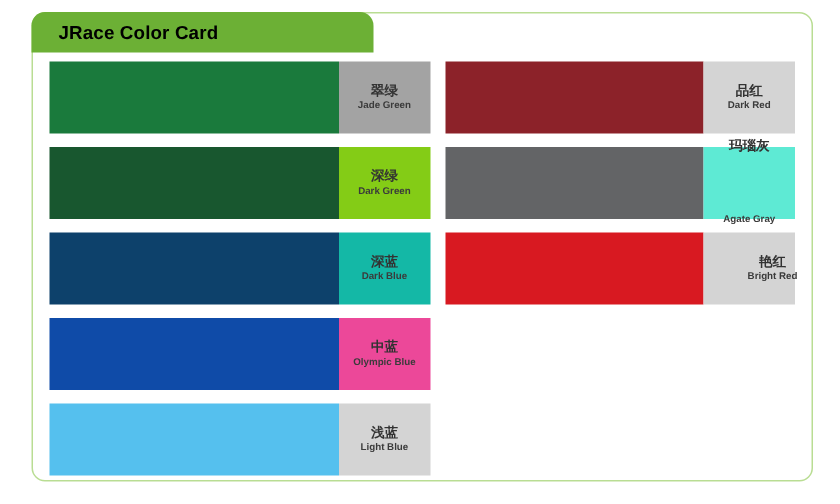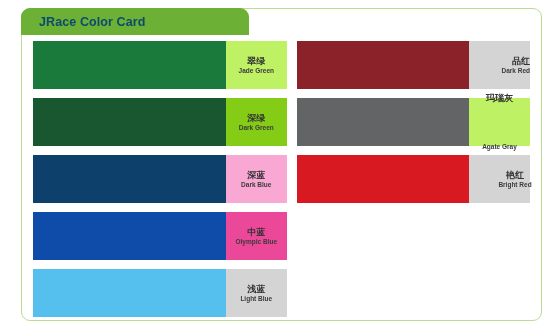--- a/index.html
+++ b/index.html
@@ -40,21 +40,21 @@
     height: 27px;
     background: #6cb035;
     border-top-left-radius: 9px;
     border-top-right-radius: 9px;
     display: flex;
     align-items: center;
   }
 
   .tab-title {
     margin-left: 18px;
-    color: #0c4a6e;
+    color: #000000;
     font-size: 12.5px;
     font-weight: bold;
     letter-spacing: 0.1px;
     white-space: nowrap;
   }
 
   
   .content {
     position: absolute;
     left: 21px;
@@ -123,35 +123,35 @@
   <div class="panel"></div>
 
   <div class="tab">
     <span class="tab-title">JRace Color Card</span>
   </div>
 
   <div class="content">
     <div class="column column-left">
         <div class="color-row">
           <div class="swatch" style="background: rgb(26, 122, 60);"></div>
-          <div class="label-box" style="background: #bef264;">
+          <div class="label-box" style="background: #a3a3a3;">
             <span class="label-cn">翠绿</span>
             <span class="label-en">Jade Green</span>
           </div>
         </div>
         <div class="color-row">
           <div class="swatch" style="background: rgb(24, 87, 47);"></div>
           <div class="label-box" style="background: #84cc16;">
             <span class="label-cn">深绿</span>
             <span class="label-en">Dark Green</span>
           </div>
         </div>
         <div class="color-row">
           <div class="swatch" style="background: rgb(13, 65, 107);"></div>
-          <div class="label-box" style="background: #f9a8d4; text-align: right;">
+          <div class="label-box" style="background: #14b8a6; text-align: right;">
             <span class="label-cn">深蓝</span>
             <span class="label-en">Dark Blue</span>
           </div>
         </div>
         <div class="color-row">
           <div class="swatch" style="background: rgb(15, 75, 168);"></div>
           <div class="label-box" style="background: #ec4899;">
             <span class="label-cn">中蓝</span>
             <span class="label-en">Olympic Blue</span>
           </div>
@@ -160,28 +160,28 @@
           <div class="swatch" style="background: rgb(85, 192, 238);"></div>
           <div class="label-box" style="background: rgb(212, 212, 212);">
             <span class="label-cn">浅蓝</span>
             <span class="label-en">Light Blue</span>
           </div>
         </div>
       </div>
     <div class="column column-right">
         <div class="color-row">
           <div class="swatch" style="background: rgb(140, 34, 41);"></div>
-          <div class="label-box" style="background: rgb(212, 212, 212); align-items: flex-end;">
+          <div class="label-box" style="background: rgb(212, 212, 212);">
             <span class="label-cn">品红</span>
             <span class="label-en">Dark Red</span>
           </div>
         </div>
         <div class="color-row">
           <div class="swatch" style="background: rgb(99, 100, 102);"></div>
-          <div class="label-box" style="background: #bef264; gap: 40px;">
+          <div class="label-box" style="background: #5eead4; gap: 40px;">
             <span class="label-cn">玛瑙灰</span>
             <span class="label-en">Agate Gray</span>
           </div>
         </div>
         <div class="color-row">
           <div class="swatch" style="background: rgb(216, 25, 33);"></div>
           <div class="label-box" style="background: rgb(212, 212, 212); padding-left: 31px;">
             <span class="label-cn">艳红</span>
             <span class="label-en">Bright Red</span>
           </div>

